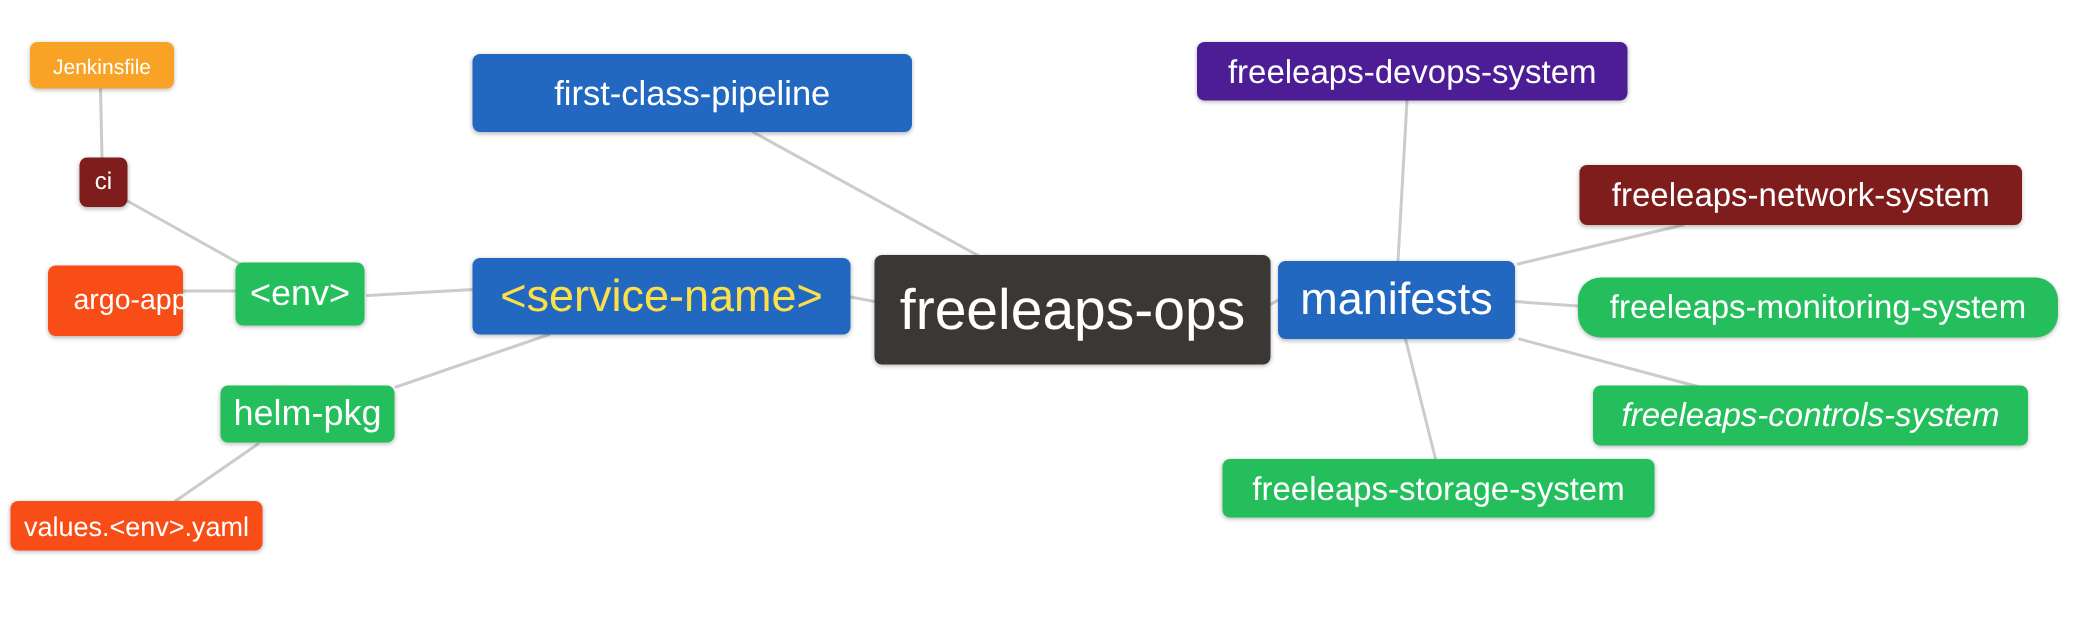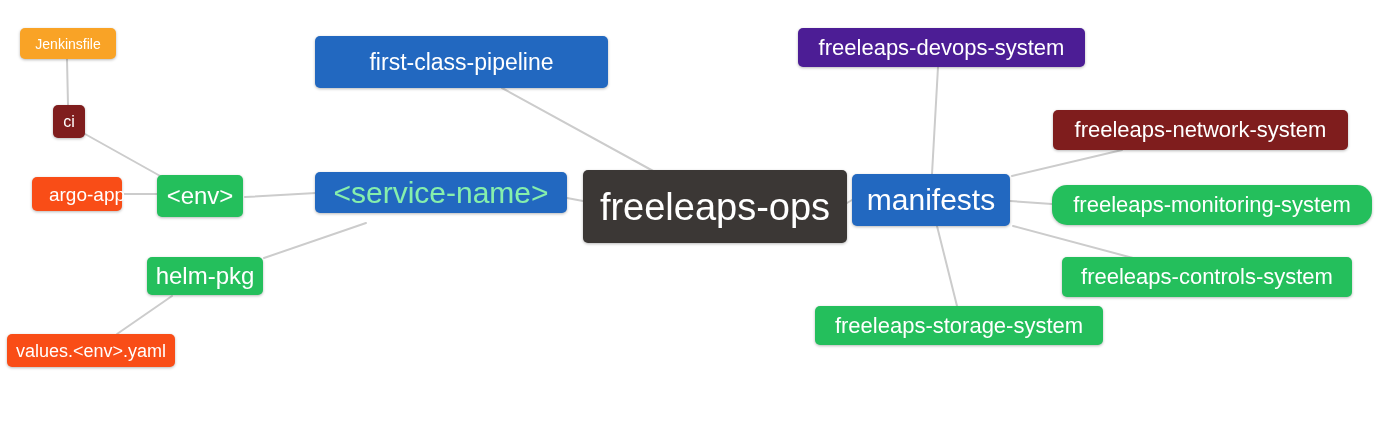--- a/index.html
+++ b/index.html
@@ -62,53 +62,53 @@
       <line x1="1013" y1="226" x2="1133" y2="258" stroke="#cccccc" stroke-width="2" stroke-linecap="round"></line>
       <line x1="937" y1="226" x2="957" y2="306" stroke="#cccccc" stroke-width="2" stroke-linecap="round"></line>
     </svg>
   <div id="nodes">
       <div class="node" style="left: 583px; top: 170px; width: 264px; height: 73px; background: rgb(59, 55, 53); color: rgb(255, 255, 255); font-size: 38px;">
         <span>freeleaps-ops</span>
       </div>
       <div class="node" style="left: 315px; top: 36px; width: 293px; height: 52px; background: rgb(34, 104, 192); color: rgb(255, 255, 255); font-size: 23px; align-items: center;">
         <span>first-class-pipeline</span>
       </div>
-      <div class="node" style="left: 315px; top: 172px; width: 252px; height: 41px; background: rgb(34, 104, 192); color: #86efac; font-size: 30px;">
+      <div class="node" style="left: 315px; top: 172px; width: 252px; height: 51px; background: rgb(34, 104, 192); color: #fde047; font-size: 30px;">
         <span>&lt;service-name&gt;</span>
       </div>
       <div class="node" style="left: 852px; top: 174px; width: 158px; height: 52px; background: rgb(34, 104, 192); color: rgb(255, 255, 255); font-size: 30px;">
         <span>manifests</span>
       </div>
       <div class="node" style="left: 157px; top: 175px; width: 86px; height: 42px; background: rgb(36, 191, 92); color: rgb(255, 255, 255); font-size: 24px; text-align: center;">
         <span>&lt;env&gt;</span>
       </div>
       <div class="node" style="left: 147px; top: 257px; width: 116px; height: 38px; background: rgb(36, 191, 92); color: rgb(255, 255, 255); font-size: 24px;">
         <span>helm-pkg</span>
       </div>
       <div class="node" style="left: 53px; top: 105px; width: 32px; height: 33px; background: #7f1d1d; color: rgb(255, 255, 255); font-size: 16px;">
         <span>ci</span>
       </div>
-      <div class="node" style="left: 32px; top: 177px; width: 90px; height: 34px; background: rgb(249, 77, 23); color: rgb(255, 255, 255); font-size: 19px; padding-left: 20px;">
+      <div class="node" style="left: 32px; top: 177px; width: 90px; height: 47px; background: rgb(249, 77, 23); color: rgb(255, 255, 255); font-size: 19px; padding-left: 20px;">
         <span>argo-app</span>
       </div>
       <div class="node" style="left: 7px; top: 334px; width: 168px; height: 33px; background: rgb(249, 77, 23); color: rgb(255, 255, 255); font-size: 18px;">
         <span>values.&lt;env&gt;.yaml</span>
       </div>
       <div class="node" style="left: 20px; top: 28px; width: 96px; height: 31px; background: rgb(249, 163, 38); color: rgb(255, 255, 255); font-size: 14px;">
         <span>Jenkinsfile</span>
       </div>
       <div class="node" style="left: 798px; top: 28px; width: 287px; height: 39px; background: #4c1d95; color: rgb(255, 255, 255); font-size: 22px;">
         <span>freeleaps-devops-system</span>
       </div>
       <div class="node" style="left: 1053px; top: 110px; width: 295px; height: 40px; background: #7f1d1d; color: rgb(255, 255, 255); font-size: 22px;">
         <span>freeleaps-network-system</span>
       </div>
       <div class="node" style="left: 1052px; top: 185px; width: 320px; height: 40px; background: rgb(36, 191, 92); color: rgb(255, 255, 255); font-size: 22px; border-radius: 15px;">
         <span>freeleaps-monitoring-system</span>
       </div>
-      <div class="node" style="left: 1062px; top: 257px; width: 290px; height: 40px; background: rgb(36, 191, 92); color: rgb(255, 255, 255); font-size: 22px;">
+      <div class="node" style="left: 1062px; top: 257px; width: 290px; height: 40px; background: rgb(36, 191, 92); color: rgb(255, 255, 255); font-size: 22px; font-style: italic;">
         <span>freeleaps-controls-system</span>
       </div>
       <div class="node" style="left: 815px; top: 306px; width: 288px; height: 39px; background: rgb(36, 191, 92); color: rgb(255, 255, 255); font-size: 22px;">
         <span>freeleaps-storage-system</span>
       </div>
     </div>
 </div>
 
 </body></html>

